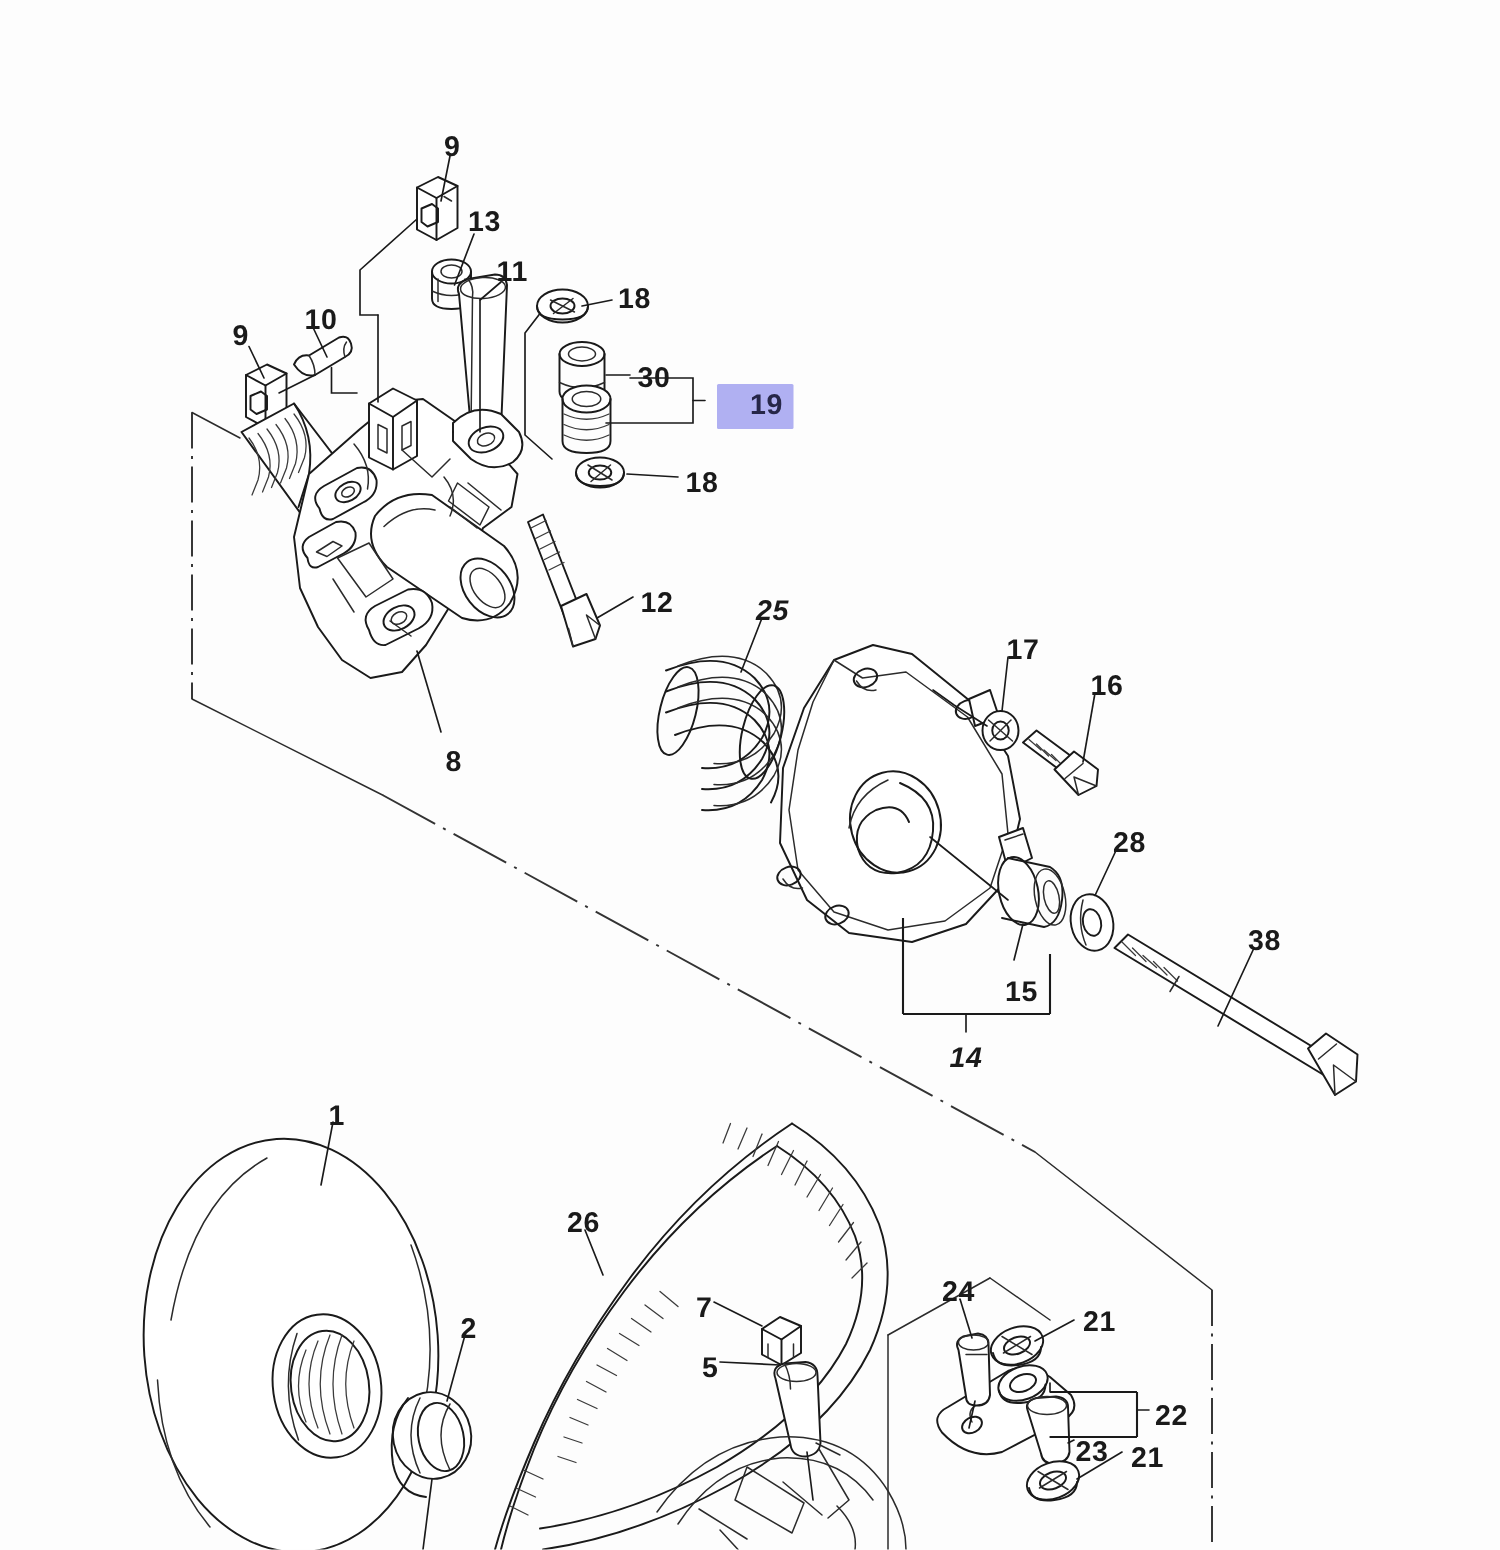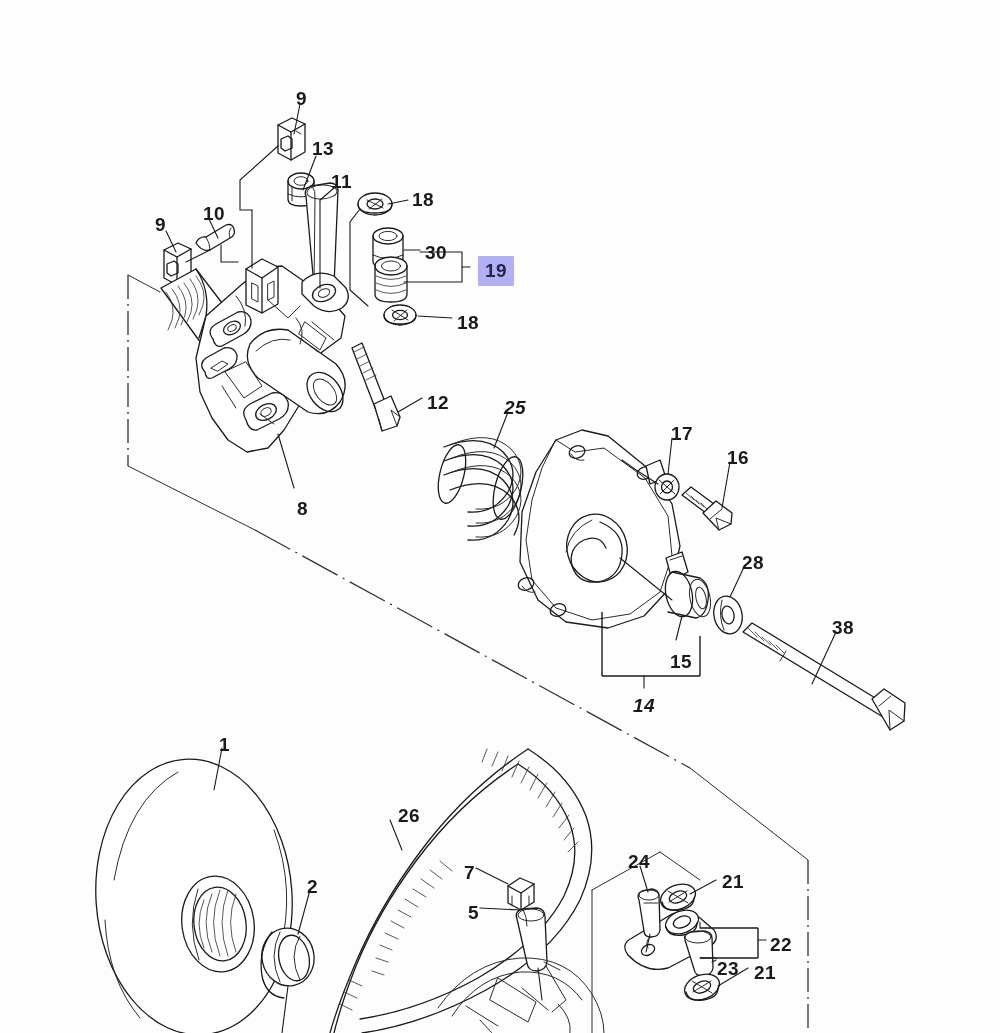--- a/index.html
+++ b/index.html
@@ -29,21 +29,21 @@
     font-weight:700;
     color:#1a1a1a;
     letter-spacing:0.5px;
     line-height:1;
     white-space:nowrap;
     user-select:none;
   }
   .callout.hl{
     background:#b0b0f2;
     color:#262648;
-    padding:5px 7px 6px 7px;
+    padding:5px 7px 6px 22px;
     border-radius:1px;
     font-weight:700;
   }
 </style>
 </head>
 <body>
 
 <div id="diagram-root">
 
 <svg id="parts-svg" viewBox="0 0 1000 1033" xmlns="http://www.w3.org/2000/svg">
@@ -503,21 +503,21 @@
       <div class="callout" style="left: 427px; top: 393px;">12</div>
       <div class="callout" style="left: 504px; top: 398px; font-style: italic;">25</div>
       <div class="callout" style="left: 297px; top: 499px;">8</div>
       <div class="callout" style="left: 671px; top: 424px;">17</div>
       <div class="callout" style="left: 727px; top: 448px;">16</div>
       <div class="callout" style="left: 742px; top: 553px;">28</div>
       <div class="callout" style="left: 670px; top: 652px;">15</div>
       <div class="callout" style="left: 633px; top: 696px; font-style: italic;">14</div>
       <div class="callout" style="left: 832px; top: 618px;">38</div>
       <div class="callout" style="left: 219px; top: 735px;">1</div>
-      <div class="callout" style="left: 378px; top: 806px; margin-left: 20px;">26</div>
+      <div class="callout" style="left: 378px; top: 806px;">26</div>
       <div class="callout" style="left: 307px; top: 877px;">2</div>
       <div class="callout" style="left: 464px; top: 863px;">7</div>
       <div class="callout" style="left: 468px; top: 903px;">5</div>
       <div class="callout" style="left: 628px; top: 852px;">24</div>
       <div class="callout" style="left: 722px; top: 872px;">21</div>
       <div class="callout" style="left: 770px; top: 935px;">22</div>
       <div class="callout" style="left: 717px; top: 959px;">23</div>
       <div class="callout" style="left: 754px; top: 963px;">21</div>
     </div>
 

